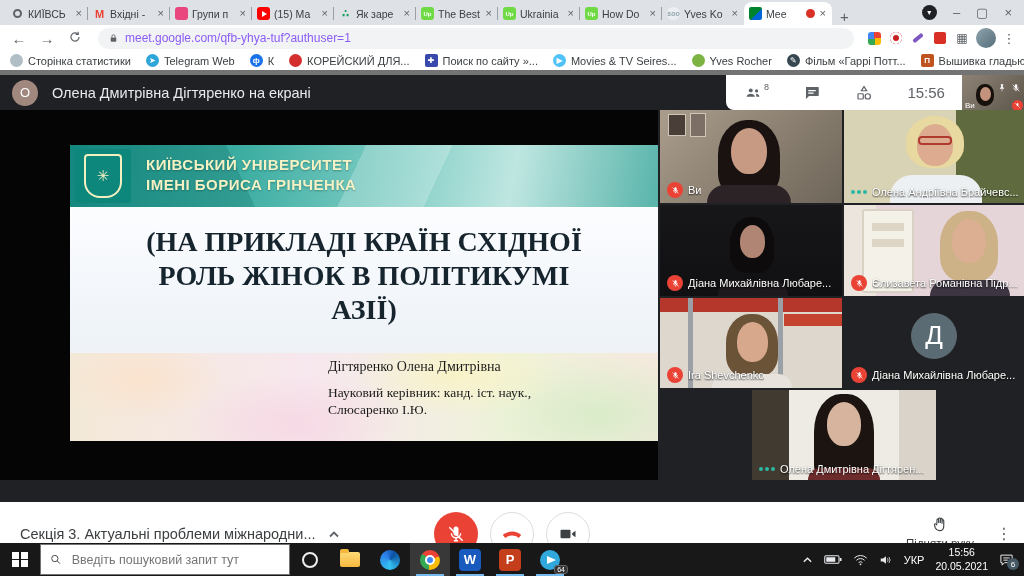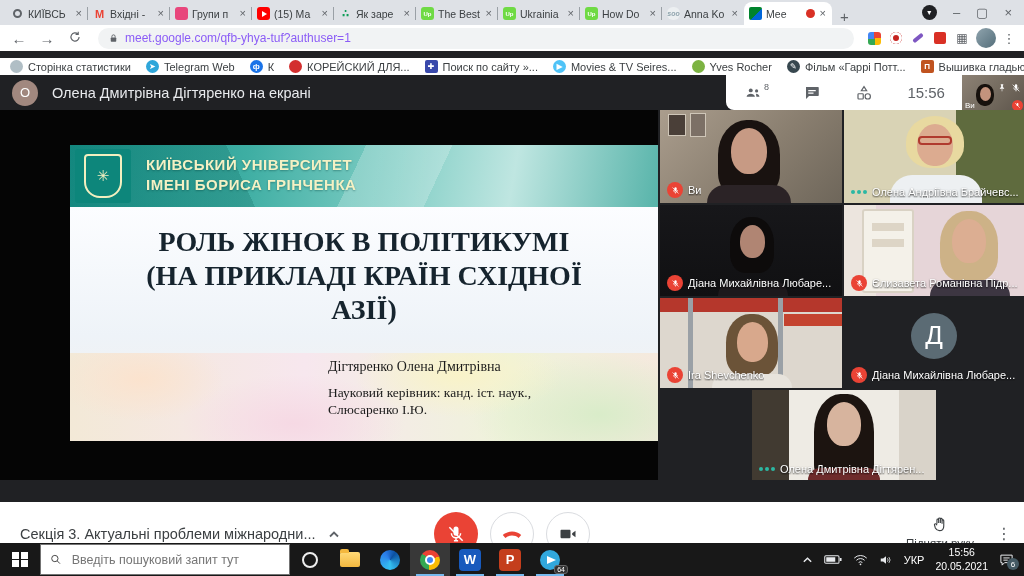--- a/index.html
+++ b/index.html
@@ -47,22 +47,22 @@
   .extico{width:16px;height:16px;display:flex;align-items:center;justify-content:center;}
   .home4{width:13px;height:13px;background:conic-gradient(#ea4335 0 25%,#fbbc05 0 50%,#34a853 0 75%,#4285f4 0);border-radius:3px;}
   .redring{width:12px;height:12px;border-radius:50%;background:#c5221f;box-shadow:inset 0 0 0 3px #fff,inset 0 0 0 5px #c5221f;}
   .feather{width:12px;height:4px;background:#7e57c2;border-radius:2px;transform:rotate(-40deg);}
   .redlock{width:12px;height:12px;background:#d93025;border-radius:2px;display:flex;align-items:center;justify-content:center;}
   .puzzle{color:#5f6368;font-size:12px;}
   .avatar-chip{width:20px;height:20px;border-radius:50%;background:linear-gradient(135deg,#90a4ae,#546e7a);}
   .kebab{color:#5f6368;font-size:13px;letter-spacing:0;width:14px;text-align:center;}
 
   
-  #bookmarks{position:absolute;left:0;top:58px;width:1024px;height:24px;background:#fff;
-    border-bottom:7px solid #737373;display:flex;align-items:center;gap:15px;
+  #bookmarks{position:absolute;left:0;top:51px;width:1024px;height:24px;background:#fff;
+    border-bottom:5px solid #737373;display:flex;align-items:center;gap:15px;
     padding:0 10px;box-sizing:border-box;font-size:11px;color:#3c4043;}
   .bm{display:flex;align-items:center;gap:5px;white-space:nowrap;}
   .bmi{width:13px;height:13px;border-radius:50%;flex:0 0 13px;display:flex;align-items:center;
     justify-content:center;color:#fff;font-size:8px;font-weight:bold;}
 
   
   #meet{position:absolute;left:0;top:75px;width:1024px;height:468px;background:#202124;}
   #banner{position:absolute;left:0;top:0;width:660px;height:35px;display:flex;
     align-items:center;padding-left:12px;box-sizing:border-box;gap:14px;}
   #banner .bav{width:26px;height:26px;border-radius:50%;background:#a1887f;color:#fff;
@@ -221,21 +221,21 @@
       <span class="tlabel">Ukrainia</span>
       <span class="tclose">×</span>
     </div>
     <div class="tab">
       <span class="tico ti-up">Up</span>
       <span class="tlabel">How Do</span>
       <span class="tclose">×</span>
     </div>
     <div class="tab">
       <span class="tico ti-anna">soo</span>
-      <span class="tlabel">Anna Ko</span>
+      <span class="tlabel">Yves Ko</span>
       <span class="tclose">×</span>
     </div>
     <div class="tab active">
       <span class="tico ti-meet"></span>
       <span class="tlabel">Мее</span>
       <span class="recdot"></span>
       <span class="tclose">×</span>
     </div>
     <span id="newtab">+</span>
     <div id="winctl">
@@ -382,22 +382,22 @@
         <div id="slidehead"></div>
         <div id="unilogo">
             <span class="shield">✳</span>
           </div>
         <div id="unitext">
           <div>КИЇВСЬКИЙ УНІВЕРСИТЕТ</div>
           <div>ІМЕНІ БОРИСА ГРІНЧЕНКА</div>
         </div>
         <div id="slidebody">
           <div id="slidetitle">
+            <div>(НА ПРИКЛАДІ КРАЇН СХІДНОЇ</div>
             <div>РОЛЬ ЖІНОК В ПОЛІТИКУМІ</div>
-            <div>(НА ПРИКЛАДІ КРАЇН СХІДНОЇ</div>
             <div>АЗІЇ)</div>
           </div>
           <div id="pastel">
             <div id="authorblock">
               <div class="a1">Дігтяренко Олена Дмитрівна</div>
               <div class="a2">Науковий керівник: канд. іст. наук.,</div>
               <div class="a2">Слюсаренко І.Ю.</div>
             </div>
           </div>
         </div>

